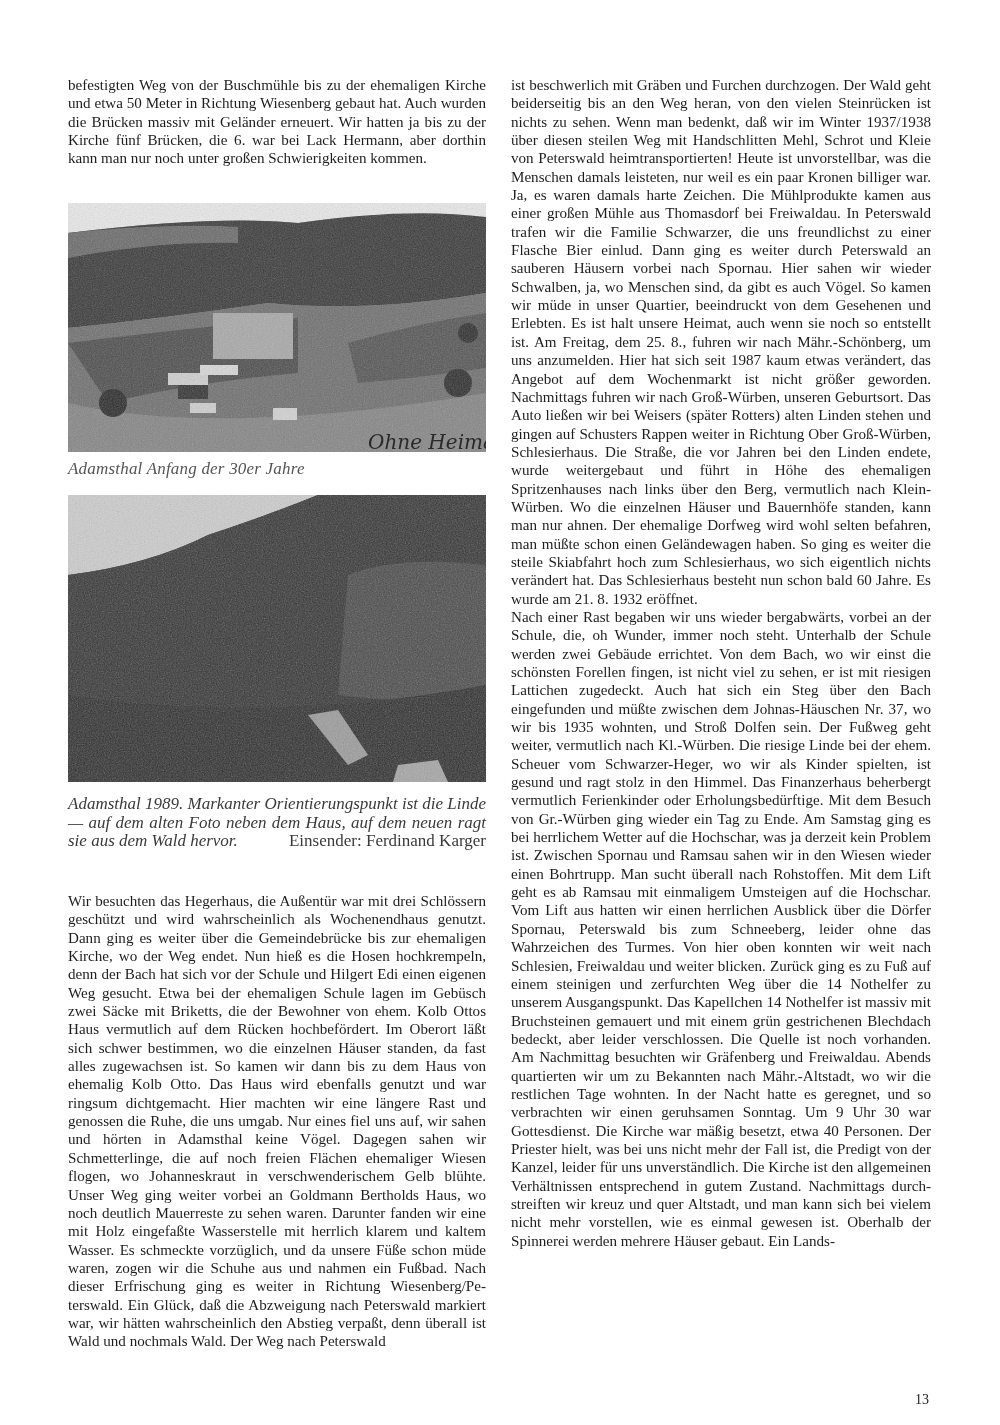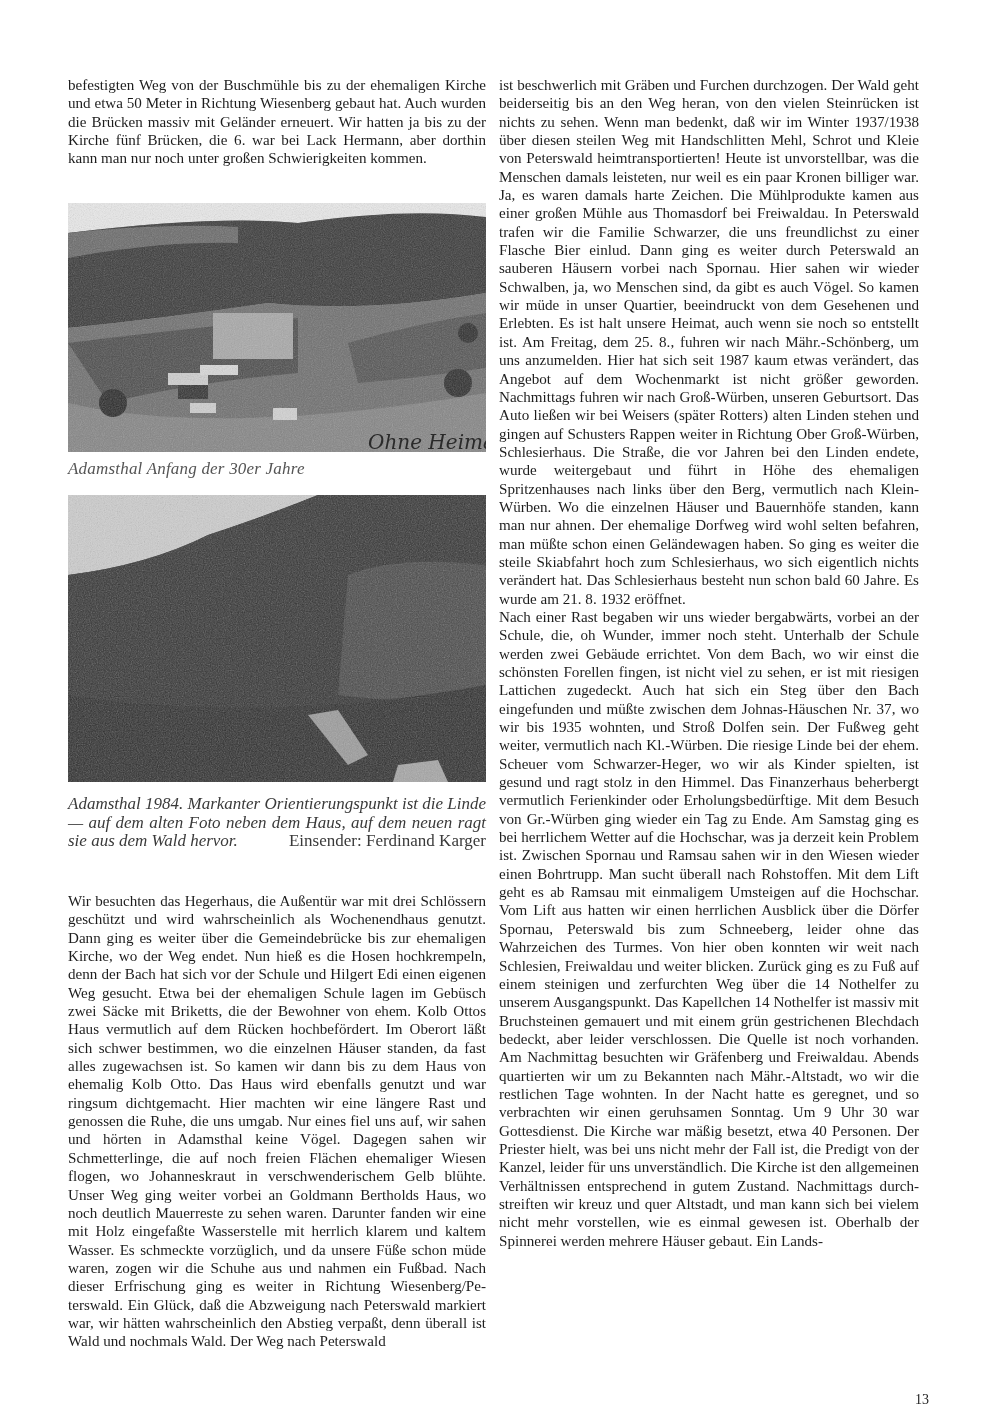--- a/index.html
+++ b/index.html
@@ -1,20 +1,20 @@
 <!DOCTYPE html>
 <html><head>
 <meta charset="utf-8">
 <style>
   html, body { margin: 0; padding: 0; background: #ffffff; }
   body { width: 1000px; height: 1425px; position: relative; overflow: hidden; font-family: "Liberation Serif", "DejaVu Serif", serif; color: #1d1d1d; }
   .col { position: absolute; top: 76px; width: 418px; font-size: 15.1px; line-height: 18.35px; text-align: justify; hyphens: manual; }
   .col p { margin: 0; }
   #col-left { left: 68px; }
-  #col-right { left: 499px; width: 420px; }
+  #col-right { left: 511px; width: 420px; }
   .photo { position: absolute; left: 68px; width: 418px; overflow: hidden; }
   #photo1 { top: 203px; height: 249px; }
   #photo2 { top: 495px; height: 287px; }
   .photo svg { display: block; width: 100%; height: 100%; }
   .caption { position: absolute; left: 68px; width: 418px; font-style: italic; color: #3a3a3a; font-size: 17px; line-height: 18.5px; }
   #caption1 { top: 460px; color: #555; letter-spacing: 0.2px; }
   #caption2 { top: 795px; text-align: justify; }
   #caption2 .sender { font-style: normal; float: right; margin-left: 40px; }
   #text-left-2 { top: 892px; }
   #page-number { position: absolute; left: 915px; top: 1392px; font-size: 14px; }
@@ -78,21 +78,21 @@
     <path d="M0 80 Q80 70 140 40 Q200 20 250 0 H418 V287 H0 Z" fill="#353535"></path>
     <path d="M280 80 Q330 60 418 70 V200 Q340 210 270 200 Z" fill="#4a4a4a"></path>
     <path d="M0 200 Q200 230 418 190 V287 H0 Z" fill="#2f2f2f"></path>
     <path d="M240 220 L270 215 L300 260 L280 270 Z" fill="#9b9b9b"></path>
     <path d="M330 270 L370 265 L380 287 L325 287 Z" fill="#a5a5a5"></path>
     <rect width="418" height="287" filter="url(#grain2)" fill="#000"></rect>
   </svg>
 </div>
 
 <div id="caption2" class="caption">
-  <span>Adamsthal 1984. Markanter Orientierungspunkt ist die Linde — auf dem alten Foto neben dem Haus, auf dem neuen ragt sie aus dem Wald hervor.</span>
+  <span>Adamsthal 1989. Markanter Orientierungspunkt ist die Linde — auf dem alten Foto neben dem Haus, auf dem neuen ragt sie aus dem Wald hervor.</span>
   <span class="sender">Einsender: Ferdinand Karger</span>
 </div>
 
 <div id="text-left-2" class="col" style="left:68px;">
   <p>Wir besuchten das Hegerhaus, die Außentür war mit drei Schlössern geschützt und wird wahrscheinlich als Wochenend­haus genutzt. Dann ging es weiter über die Gemeindebrücke bis zur ehemaligen Kirche, wo der Weg endet. Nun hieß es die Ho­sen hochkrempeln, denn der Bach hat sich vor der Schule und Hilgert Edi einen eigenen Weg gesucht. Etwa bei der ehemaligen Schule lagen im Gebüsch zwei Säcke mit Briketts, die der Be­wohner von ehem. Kolb Ottos Haus vermutlich auf dem Rücken hochbefördert. Im Oberort läßt sich schwer bestimmen, wo die einzelnen Häuser standen, da fast alles zugewachsen ist. So ka­men wir dann bis zu dem Haus von ehemalig Kolb Otto. Das Haus wird ebenfalls genutzt und war ringsum dichtgemacht. Hier machten wir eine längere Rast und genossen die Ruhe, die uns umgab. Nur eines fiel uns auf, wir sahen und hörten in Adamsthal keine Vögel. Dagegen sahen wir Schmetterlinge, die auf noch freien Flächen ehemaliger Wiesen flogen, wo Johan­neskraut in verschwenderischem Gelb blühte. Unser Weg ging weiter vorbei an Goldmann Bertholds Haus, wo noch deutlich Mauerreste zu sehen waren. Darunter fanden wir eine mit Holz eingefaßte Wasserstelle mit herrlich klarem und kaltem Wasser. Es schmeckte vorzüglich, und da unsere Füße schon müde wa­ren, zogen wir die Schuhe aus und nahmen ein Fußbad. Nach dieser Erfrischung ging es weiter in Richtung Wiesenberg/Pe­terswald. Ein Glück, daß die Abzweigung nach Peterswald mar­kiert war, wir hätten wahrscheinlich den Abstieg verpaßt, denn überall ist Wald und nochmals Wald. Der Weg nach Peterswald</p>
 </div>
 
 <div id="col-right" class="col">
   <p>ist beschwerlich mit Gräben und Furchen durchzogen. Der Wald geht beiderseitig bis an den Weg heran, von den vielen Stein­rücken ist nichts zu sehen. Wenn man bedenkt, daß wir im Win­ter 1937/1938 über diesen steilen Weg mit Handschlitten Mehl, Schrot und Kleie von Peterswald heimtransportierten! Heute ist unvorstellbar, was die Menschen damals leisteten, nur weil es ein paar Kronen billiger war. Ja, es waren damals harte Zeichen. Die Mühlprodukte kamen aus einer großen Mühle aus Thomas­dorf bei Freiwaldau. In Peterswald trafen wir die Familie Schwarzer, die uns freundlichst zu einer Flasche Bier einlud. Dann ging es weiter durch Peterswald an sauberen Häusern vor­bei nach Spornau. Hier sahen wir wieder Schwalben, ja, wo Menschen sind, da gibt es auch Vögel. So kamen wir müde in unser Quartier, beeindruckt von dem Gesehenen und Erlebten. Es ist halt unsere Heimat, auch wenn sie noch so entstellt ist. Am Freitag, dem 25. 8., fuhren wir nach Mähr.-Schönberg, um uns anzumelden. Hier hat sich seit 1987 kaum etwas verändert, das Angebot auf dem Wochenmarkt ist nicht größer geworden. Nachmittags fuhren wir nach Groß-Würben, unseren Geburts­ort. Das Auto ließen wir bei Weisers (später Rotters) alten Lin­den stehen und gingen auf Schusters Rappen weiter in Richtung Ober Groß-Würben, Schlesierhaus. Die Straße, die vor Jahren bei den Linden endete, wurde weitergebaut und führt in Höhe des ehemaligen Spritzenhauses nach links über den Berg, ver­mutlich nach Klein-Würben. Wo die einzelnen Häuser und Bau­ernhöfe standen, kann man nur ahnen. Der ehemalige Dorfweg wird wohl selten befahren, man müßte schon einen Geländewa­gen haben. So ging es weiter die steile Skiabfahrt hoch zum Schlesierhaus, wo sich eigentlich nichts verändert hat. Das Schlesierhaus besteht nun schon bald 60 Jahre. Es wurde am 21. 8. 1932 eröffnet.</p>
   <p>Nach einer Rast begaben wir uns wieder bergabwärts, vorbei an der Schule, die, oh Wunder, immer noch steht. Unterhalb der Schule werden zwei Gebäude errichtet. Von dem Bach, wo wir einst die schönsten Forellen fingen, ist nicht viel zu sehen, er ist mit riesigen Lattichen zugedeckt. Auch hat sich ein Steg über den Bach eingefunden und müßte zwischen dem Johnas-Häuschen Nr. 37, wo wir bis 1935 wohnten, und Stroß Dolfen sein. Der Fußweg geht weiter, vermutlich nach Kl.-Würben. Die riesige Linde bei der ehem. Scheuer vom Schwarzer-Heger, wo wir als Kinder spielten, ist gesund und ragt stolz in den Himmel. Das Finanzerhaus beherbergt vermutlich Ferienkinder oder Er­holungsbedürftige. Mit dem Besuch von Gr.-Würben ging wie­der ein Tag zu Ende. Am Samstag ging es bei herrlichem Wetter auf die Hochschar, was ja derzeit kein Problem ist. Zwischen Spornau und Ramsau sahen wir in den Wiesen wieder einen Bohrtrupp. Man sucht überall nach Rohstoffen. Mit dem Lift geht es ab Ramsau mit einmaligem Umsteigen auf die Hoch­schar. Vom Lift aus hatten wir einen herrlichen Ausblick über die Dörfer Spornau, Peterswald bis zum Schneeberg, leider ohne das Wahrzeichen des Turmes. Von hier oben konnten wir weit nach Schlesien, Freiwaldau und weiter blicken. Zurück ging es zu Fuß auf einem steinigen und zerfurchten Weg über die 14 Nothelfer zu unserem Ausgangspunkt. Das Kapellchen 14 Not­helfer ist massiv mit Bruchsteinen gemauert und mit einem grün gestrichenen Blechdach bedeckt, aber leider verschlossen. Die Quelle ist noch vorhanden. Am Nachmittag besuchten wir Grä­fenberg und Freiwaldau. Abends quartierten wir um zu Bekann­ten nach Mähr.-Altstadt, wo wir die restlichen Tage wohnten. In der Nacht hatte es geregnet, und so verbrachten wir einen ge­ruhsamen Sonntag. Um 9 Uhr 30 war Gottesdienst. Die Kirche war mäßig besetzt, etwa 40 Personen. Der Priester hielt, was bei uns nicht mehr der Fall ist, die Predigt von der Kanzel, leider für uns unverständlich. Die Kirche ist den allgemeinen Verhält­nissen entsprechend in gutem Zustand. Nachmittags durch­streiften wir kreuz und quer Altstadt, und man kann sich bei vielem nicht mehr vorstellen, wie es einmal gewesen ist. Ober­halb der Spinnerei werden mehrere Häuser gebaut. Ein Lands-</p>

